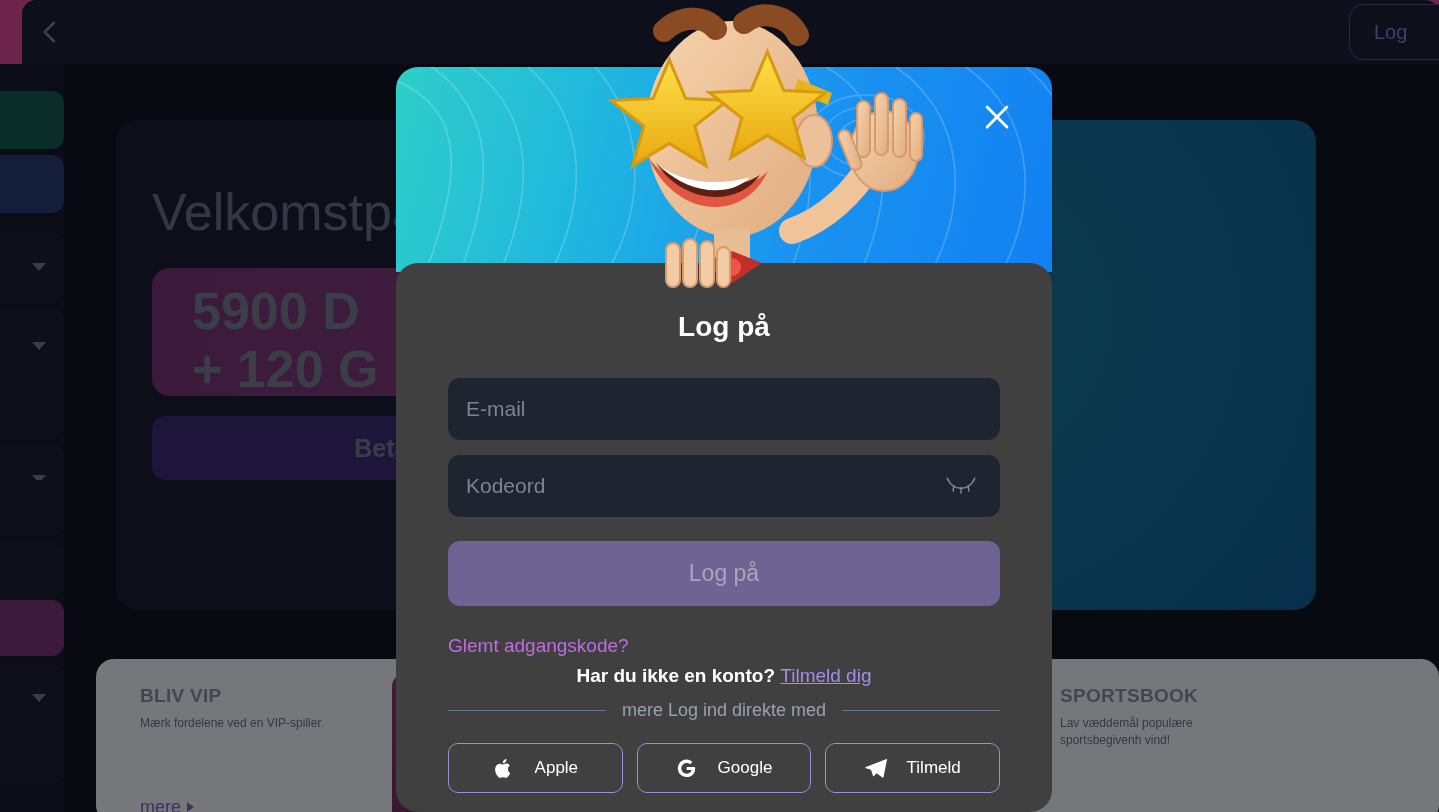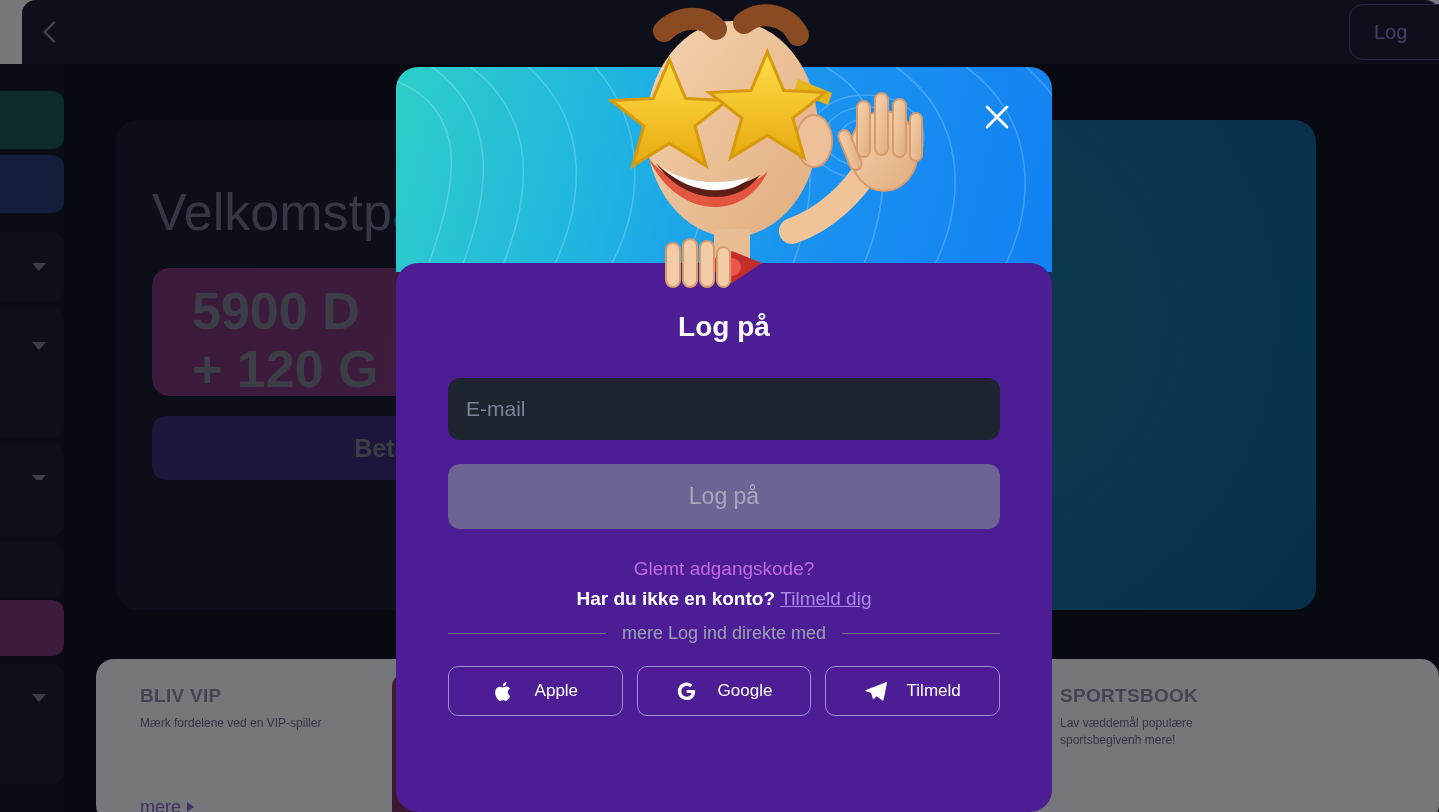--- a/index.html
+++ b/index.html
@@ -8,21 +8,21 @@
     overflow: hidden;
     background: #0c0e16;
     font-family: "Liberation Sans", sans-serif;
   }
 
   
   #page { position: absolute; inset: 0; background: #0d0f18; }
 
   .topbar {
     position: absolute; left: 0; top: 0; width: 1439px; height: 64px;
-    background: #ffffff;
+    background: #ec4899;
   }
   .topbar-inner {
     position: absolute; left: 22px; top: 0; width: 1417px; height: 64px;
     background: #181b28; border-radius: 14px 14px 0 0;
   }
   .back-arrow {
     position: absolute; left: 34px; top: 16px; width: 32px; height: 32px;
     color: #8b90a0;
   }
   .back-arrow svg { width: 32px; height: 32px; display: block; }
@@ -170,21 +170,21 @@
   .mascot {
     position: absolute; left: 196px; top: -66px;
     width: 340px; height: 336px; z-index: 4;
     pointer-events: none;
   }
   .mascot svg { width: 340px; height: 336px; display: block; }
 
   .modal-body {
     position: absolute; left: 0; top: 196px;
     width: 656px; height: 549px;
-    background: #4c1d95;
+    background: #404040;
     border-radius: 22px;
     z-index: 3;
     padding: 0 52px;
   }
   .modal-title {
     margin-top: 48px; text-align: center;
     font-size: 28px; font-weight: 700; color: #ffffff;
   }
   .field {
     position: relative; margin-top: 0; width: 552px; height: 62px;
@@ -202,21 +202,21 @@
   }
   .eye-icon svg { width: 30px; height: 18px; display: block; }
 
   .submit-btn {
     margin-top: 24px; width: 552px; height: 65px;
     background: #6d6494; border-radius: 12px;
     display: flex; align-items: center; justify-content: center;
     font-size: 23px; color: #a9a7bc;
   }
   .forgot {
-    margin-top: 29px; text-align: center;
+    margin-top: 29px; 
     font-size: 19px; color: #c06be0;
   }
   .signup-row {
     margin-top: 8px; text-align: center;
     font-size: 19px; font-weight: 700; color: #ffffff;
   }
   .signup-row a { color: #a98ae8; font-weight: 400; }
   .divider {
     margin-top: 13px; display: flex; align-items: center; gap: 16px;
     width: 552px;
@@ -303,21 +303,21 @@
       </div>
       <div class="art pink"></div>
     </div>
     <div class="bcard" style="left:460px;width:440px;">
       <h4>p</h4>
       <p>r – pen</p>
       <div class="art teal"></div>
     </div>
     <div class="bcard" style="left:920px;width:423px;">
       <h4>SPORTSBOOK</h4>
-      <p>Lav væddemål populære sportsbegivenh mere!</p>
+      <p>Lav væddemål populære sportsbegivenh vind!</p>
     </div>
   </div>
 </div>
 
 <div id="overlay"></div>
 
 <div id="modal">
 
   <div class="modal-banner">
     <div class="contour">
@@ -404,20 +404,33 @@
     </svg>
   </div>
 
   <div class="modal-body">
     <div class="modal-title">Log på</div>
 
     <div class="field" id="email-field">
       <span class="ph">E-mail</span>
     </div>
 
+    <div class="field" id="password-field">
+      <span class="ph">Kodeord</span>
+      <span class="eye-icon">
+        <svg viewBox="0 0 30 18" fill="none" stroke="currentColor" stroke-width="1.3" stroke-linecap="round">
+          <path d="M2 3 C 8 14, 22 14, 28 3"></path>
+          <line x1="3" y1="4" x2="1" y2="1"></line>
+          <line x1="8" y1="9" x2="7" y2="14"></line>
+          <line x1="15" y1="11" x2="15" y2="16"></line>
+          <line x1="22" y1="9" x2="23" y2="14"></line>
+          <line x1="27" y1="4" x2="29" y2="1"></line>
+        </svg>
+      </span>
+    </div>
 
     <div class="submit-btn">
       <span>Log på</span>
     </div>
 
     <div class="forgot">
       <span>Glemt adgangskode?</span>
     </div>
 
     <div class="signup-row">

